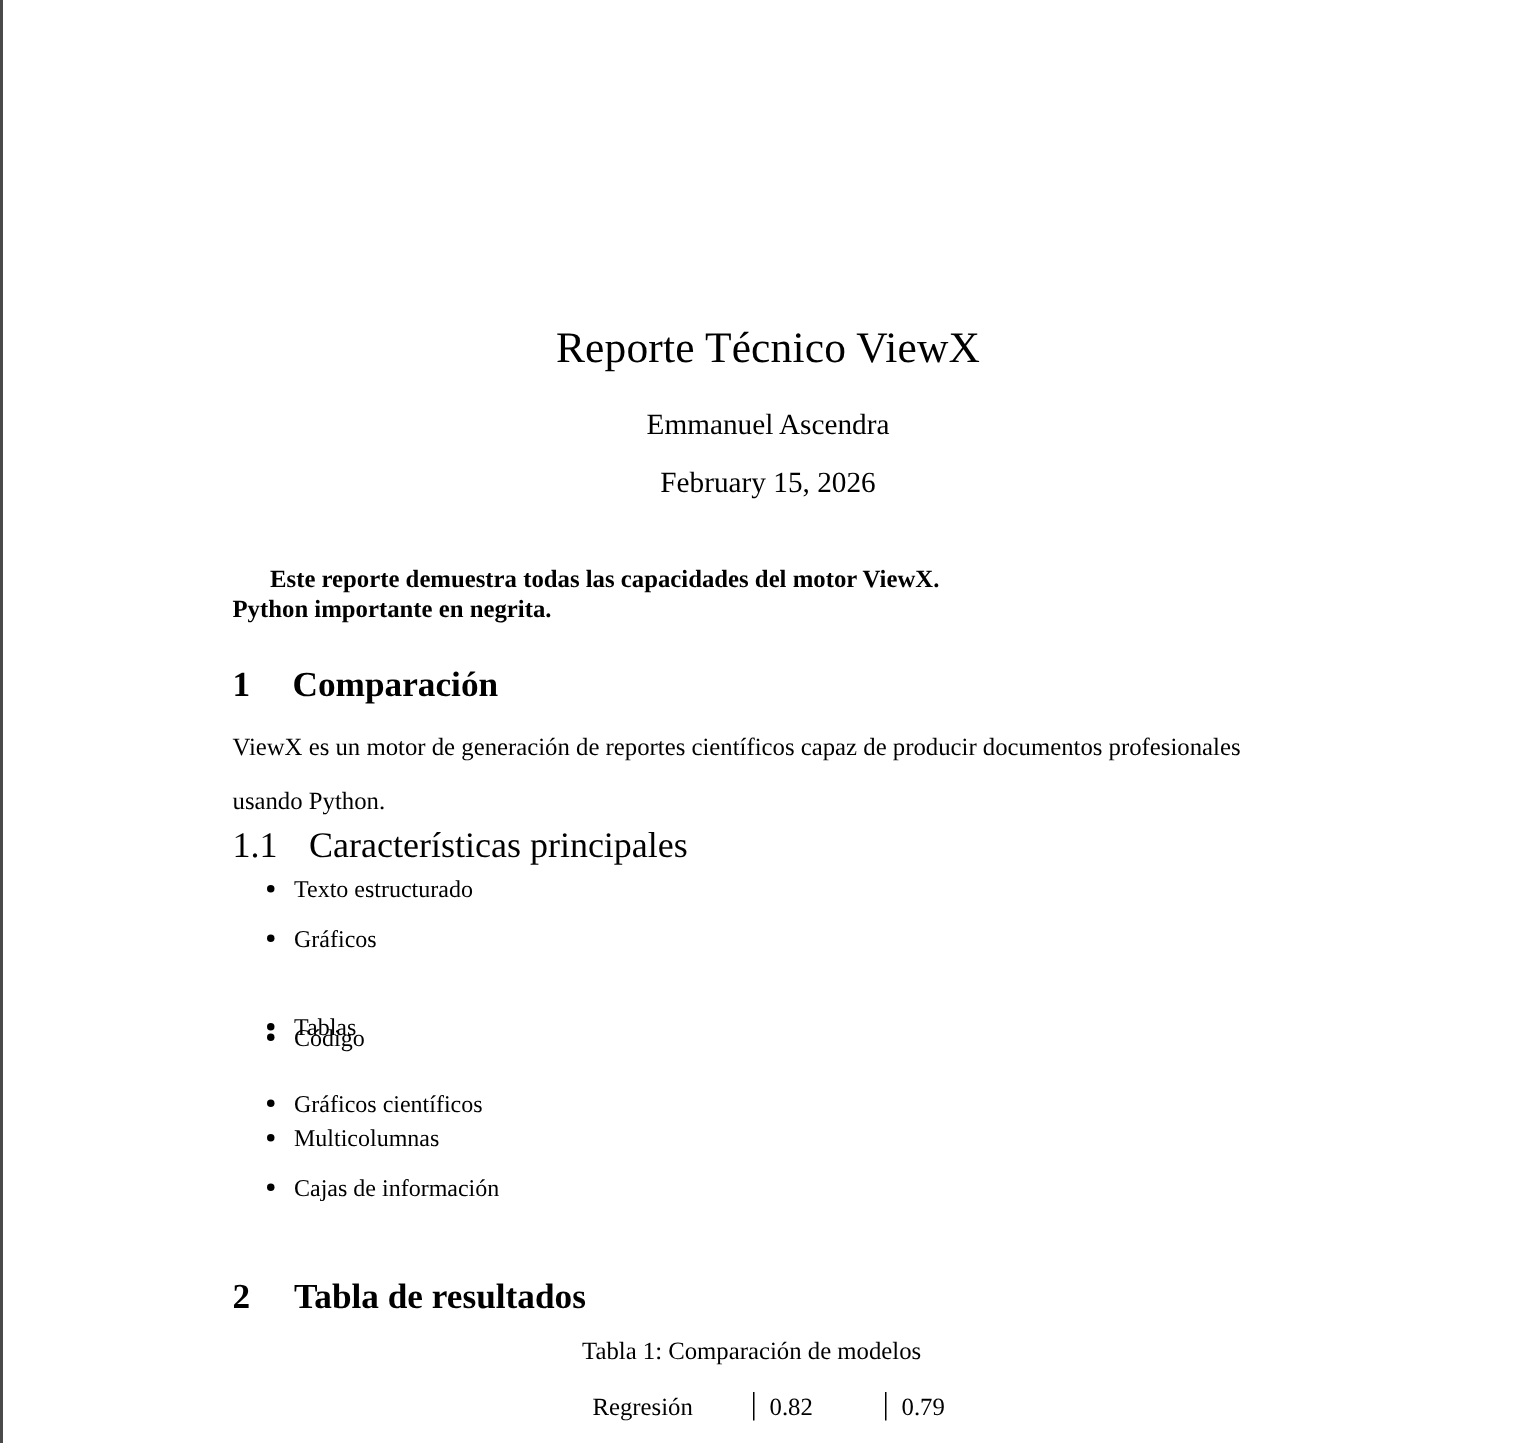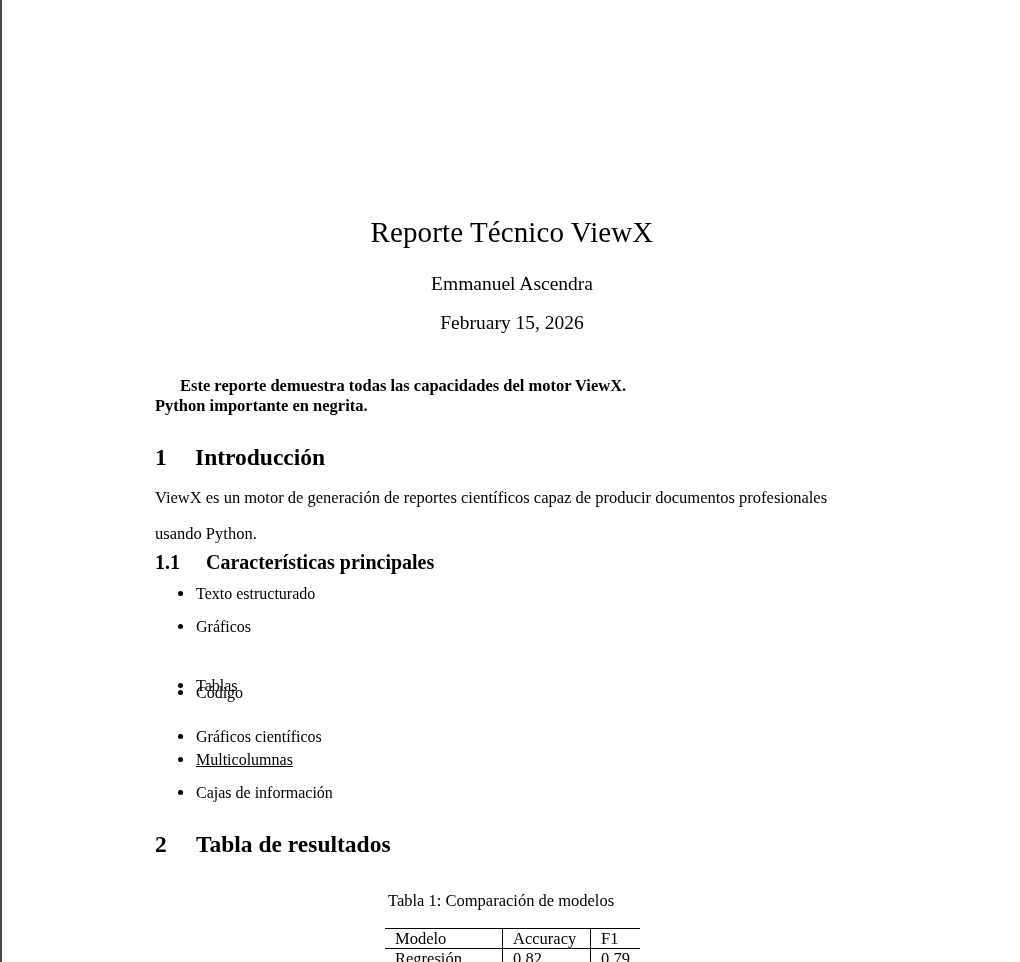--- a/index.html
+++ b/index.html
@@ -47,22 +47,22 @@
       line-height: 20px;
     }
     .bold { font-weight: bold; }
     .sec {
       font-family: "Liberation Serif", serif;
       font-weight: bold;
       font-size: 23.5px;
     }
     .subsec {
       font-family: "Liberation Serif", serif;
-      font-weight: bold;
-      font-size: 20px;
+      font-weight: normal;
+      font-size: 24px;
     }
     .num { display: inline-block; }
     .bullet-item {
       font-family: "Liberation Serif", serif;
       font-size: 16px;
       left: 178px;
     }
     .bullet-dot {
       display: inline-block;
       width: 5px; height: 5px;
@@ -106,50 +106,45 @@
 <div class="page-edge"></div>
 
 <div class="abs title">Reporte Técnico ViewX</div>
 <div class="abs author">Emmanuel Ascendra</div>
 <div class="abs date">February 15, 2026</div>
 
 <div class="abs body-text" style="left:180px; top:376px;font-weight:bold;">Este reporte demuestra todas las capacidades del motor ViewX.</div>
 <div class="abs body-text bold" style="left:155px; top:396px;">Python importante en negrita.</div>
 
 <div class="abs sec" style="left:155px; top:444px;">
-  <span class="num" style="width:40px;">1</span><span>Introducción</span>
+  <span class="num" style="width:40px;">1</span><span>Comparación</span>
 </div>
 
 <div class="abs body-text" style="left:155px; top:488px;">ViewX es un motor de generación de reportes científicos capaz de producir documentos profesionales</div>
 <div class="abs body-text" style="left:155px; top:508px;margin-top:16px;">usando Python.</div>
 
 <div class="abs subsec" style="left:155px; top:551px;">
   <span class="num" style="width:51px;">1.1</span><span>Características principales</span>
 </div>
 
 <div class="abs bullet-item" style="top:585px;"><span class="bullet-dot"></span><span>Texto estructurado</span></div>
 <div class="abs bullet-item" style="top:618px;"><span class="bullet-dot"></span><span>Gráficos</span></div>
 <div class="abs bullet-item" style="top:677px;"><span class="bullet-dot"></span><span>Tablas</span></div>
 <div class="abs bullet-item" style="top:684px;"><span class="bullet-dot"></span><span>Código</span></div>
 <div class="abs bullet-item" style="top:728px;"><span class="bullet-dot"></span><span>Gráficos científicos</span></div>
-<div class="abs bullet-item" style="top:751px;text-decoration:underline;"><span class="bullet-dot"></span><span>Multicolumnas</span></div>
+<div class="abs bullet-item" style="top:751px;"><span class="bullet-dot"></span><span>Multicolumnas</span></div>
 <div class="abs bullet-item" style="top:784px;"><span class="bullet-dot"></span><span>Cajas de información</span></div>
 
-<div class="abs sec" style="left:155px; top:831px;">
+<div class="abs sec" style="left:155px; top:852px;">
   <span class="num" style="width:41px;">2</span><span>Tabla de resultados</span>
 </div>
 
 <div class="abs caption">Tabla 1: Comparación de modelos</div>
 
 <table class="results">
   <tbody>
-      <tr class="head">
-    <th class="c1">Modelo</th>
-    <th class="c2">Accuracy</th>
-    <th class="c3">F1</th>
-  </tr>
   <tr>
     <td class="c1">Regresión</td>
     <td class="c2">0.82</td>
     <td class="c3">0.79</td>
   </tr>
 </tbody>
   </table>
 
 </body></html>

